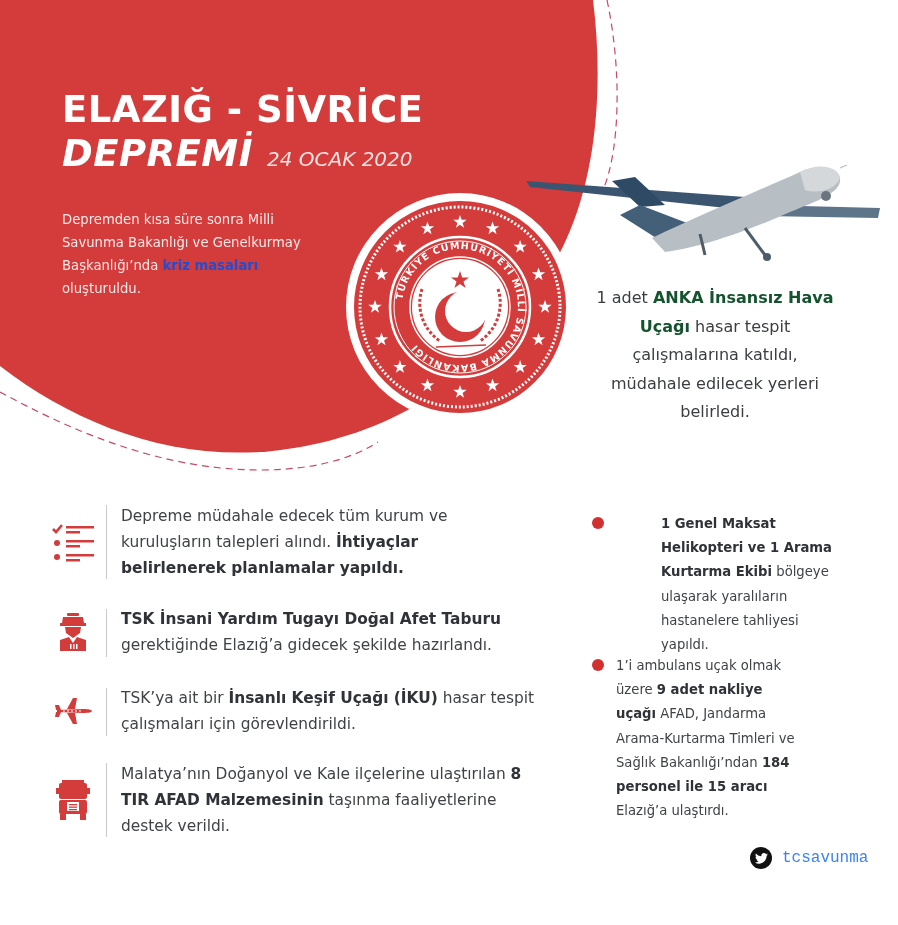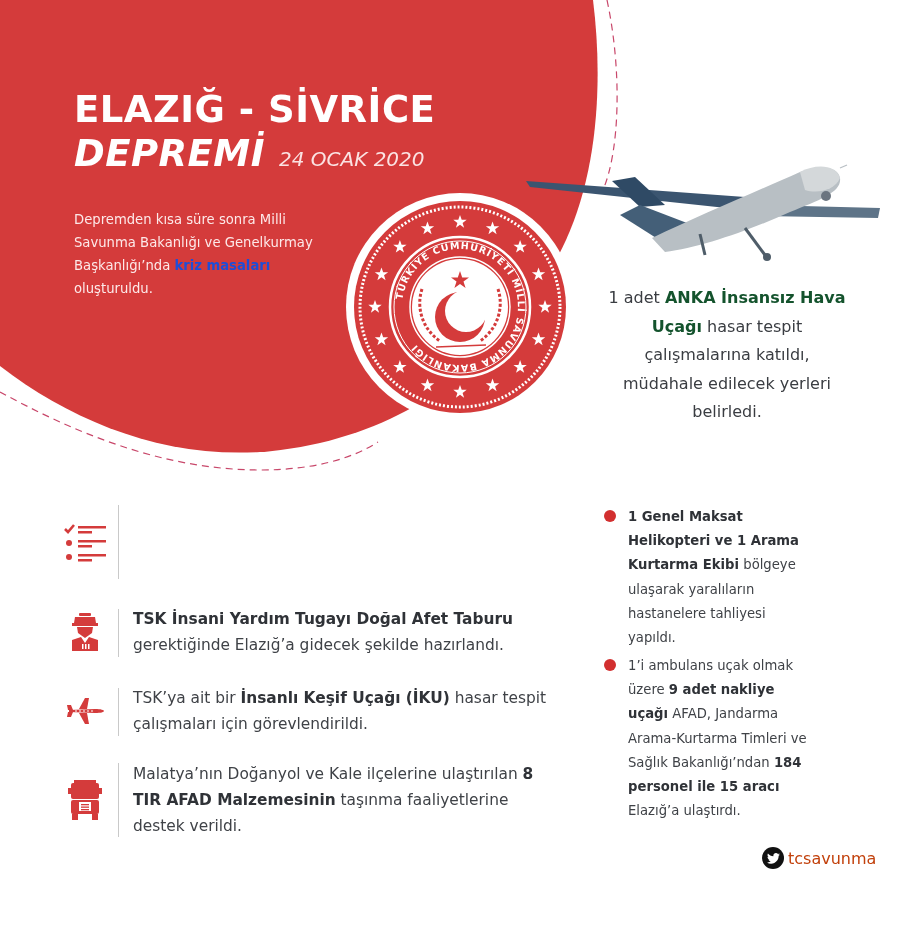--- a/index.html
+++ b/index.html
@@ -1,37 +1,37 @@
 <!DOCTYPE html>
 <html><head>
 <meta charset="utf-8">
 <style>
   html,body{margin:0;padding:0;background:#ffffff;}
   body{width:898px;height:925px;position:relative;overflow:hidden;font-family:"DejaVu Sans","Liberation Sans",sans-serif;color:#3a3d42;}
-  .abs{position:absolute;margin-left:12px;}
+  .abs{position:absolute;}
   svg.bg{position:absolute;left:0;top:0;}
   .title{left:62px;top:88px;color:#fff;font-weight:bold;font-size:37px;line-height:44px;letter-spacing:0.5px;font-family:"DejaVu Sans",sans-serif;}
   .title .line2{display:flex;align-items:baseline;gap:14px;font-style:italic;}
   .title .date{font-weight:normal;font-size:20px;letter-spacing:0;color:#fbe3e3;}
   .intro{left:62px;top:208px;width:270px;color:#fde9e9;font-size:13.2px;line-height:23px;}
   .intro b{color:#1d4ed8;}
   .anka{left:595px;top:284px;width:240px;text-align:center;font-size:16px;line-height:28.5px;color:#3a3d42;}
   .anka b{color:#14532d;}
   .left-list{left:48px;top:503px;width:500px;}
   .item{display:flex;align-items:flex-start;position:absolute;left:0;}
   .item .ico{width:50px;display:flex;justify-content:center;}
   .item .divider{width:1px;background:#c9c9c9;margin:0 14px 0 8px;}
   .item .txt{font-size:15.4px;line-height:26px;color:#3f4247;}
   .item .txt b{color:#2f3237;}
   .bullets{left:592px;top:496px;width:220px;}
   .bul{position:absolute;left:0;display:flex;}
   .bul .dot{width:12px;height:12px;border-radius:50%;background:#d22f2f;margin-top:5px;margin-right:12px;flex:none;}
   .bul .txt{font-size:13.2px;line-height:24.2px;color:#3f4247;}
   .bul .txt b{color:#2f3237;}
-  .twitter{left:750px;top:847px;display:flex;align-items:center;gap:4px;font-size:16px;color:#c2410c;}
+  .twitter{left:750px;top:847px;display:flex;align-items:center;gap:10px;font-size:16px;color:#3b82f6;font-family:Liberation Mono, monospace;}
   .twitter .tw{width:22px;height:22px;border-radius:50%;background:#111;display:flex;align-items:center;justify-content:center;}
 </style>
 </head>
 <body>
 
 <svg class="bg" width="898" height="925" viewBox="0 0 898 925">
   <path d="M0,0 L593,0 C603,80 598,170 566,240 C520,340 420,440 260,452 C160,458 70,420 0,366 Z" fill="#d43b3b"></path>
   <path d="M607,0 C622,70 620,150 603,190" fill="none" stroke="#c8476a" stroke-width="1.2" stroke-dasharray="7,5"></path>
   <path d="M0,392 C70,430 160,470 260,470 C310,470 350,460 378,442" fill="none" stroke="#c8476a" stroke-width="1.2" stroke-dasharray="7,5"></path>
 
@@ -116,20 +116,23 @@
           <rect x="15" y="9" width="14" height="2.5" fill="#d43b3b"></rect>
         <circle cx="6" cy="21" r="3" fill="#d43b3b"></circle>
         <rect x="15" y="18" width="28" height="2.5" fill="#d43b3b"></rect>
           <rect x="15" y="23" width="14" height="2.5" fill="#d43b3b"></rect>
         <circle cx="6" cy="35" r="3" fill="#d43b3b"></circle>
         <rect x="15" y="32" width="28" height="2.5" fill="#d43b3b"></rect>
           <rect x="15" y="37" width="14" height="2.5" fill="#d43b3b"></rect>
       </svg>
     </div>
     <div class="divider" style="height:74px;margin-top:2px;"></div>
+    <div class="txt" style="width:360px;">
+      <span>Depreme müdahale edecek tüm kurum ve kuruluşların talepleri alındı. </span><b>İhtiyaçlar belirlenerek planlamalar yapıldı.</b>
+    </div>
   </div>
 
   <div class="item" style="top:103px;">
     <div class="ico" style="height:52px;align-items:center;">
       <svg width="30" height="38" viewBox="0 0 30 38">
         <rect x="9" y="0" width="12" height="3" rx="1" fill="#d43b3b"></rect>
         <path d="M5,4 L25,4 L26,10 L4,10 Z" fill="#d43b3b"></path>
         <rect x="2" y="10" width="26" height="3" fill="#d43b3b"></rect>
         <path d="M7,14 L23,14 L22,20 L15,25 L8,20 Z" fill="#d43b3b"></path>
         <path d="M2,27 L11,24 L15,30 L19,24 L28,27 L28,38 L2,38 Z" fill="#d43b3b"></path>
@@ -178,21 +181,21 @@
       </svg>
     </div>
     <div class="divider" style="height:74px;margin-top:2px;"></div>
     <div class="txt" style="width:420px;">
       <span>Malatya’nın Doğanyol ve Kale ilçelerine ulaştırılan </span><b>8 TIR AFAD Malzemesinin</b><span> taşınma faaliyetlerine destek verildi.</span>
     </div>
   </div>
 </div>
 
 <div class="abs bullets">
-  <div class="bul" style="top:9px;">
+  <div class="bul" style="top:16px;gap:45px;">
     <span class="dot"></span>
     <div class="txt" style="width:180px;">
       <b>1 Genel Maksat Helikopteri ve 1 Arama Kurtarma Ekibi</b><span> bölgeye ulaşarak yaralıların hastanelere tahliyesi yapıldı.</span>
     </div>
   </div>
   <div class="bul" style="top:158px;">
     <span class="dot"></span>
     <div class="txt" style="width:180px;">
       <span>1’i ambulans uçak olmak üzere </span><b>9 adet nakliye uçağı</b><span> AFAD, Jandarma Arama-Kurtarma Timleri ve Sağlık Bakanlığı’ndan </span><b>184 personel ile 15 aracı</b><span> Elazığ’a ulaştırdı.</span>
     </div>

